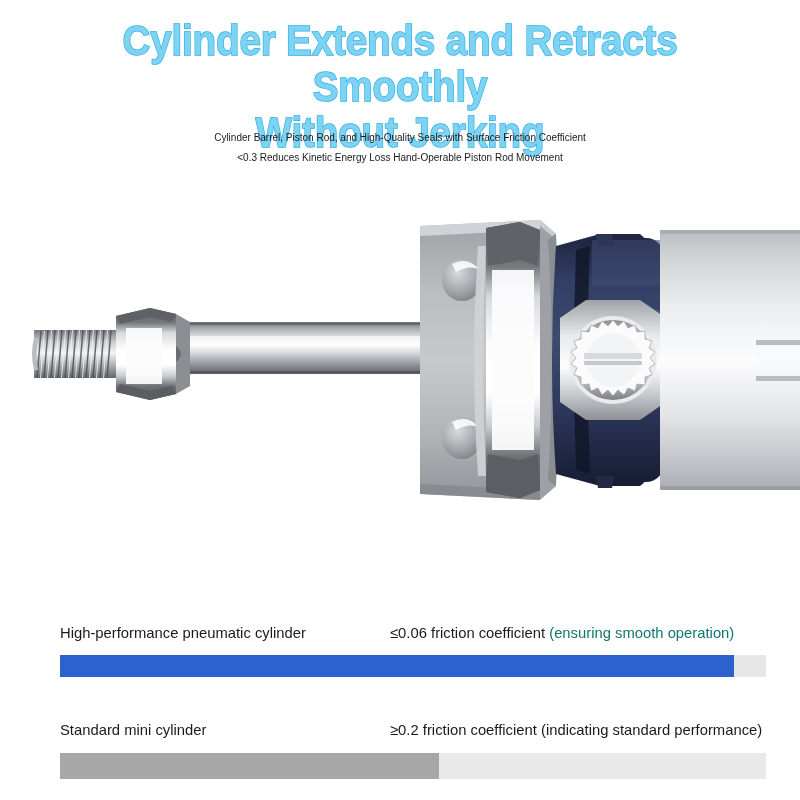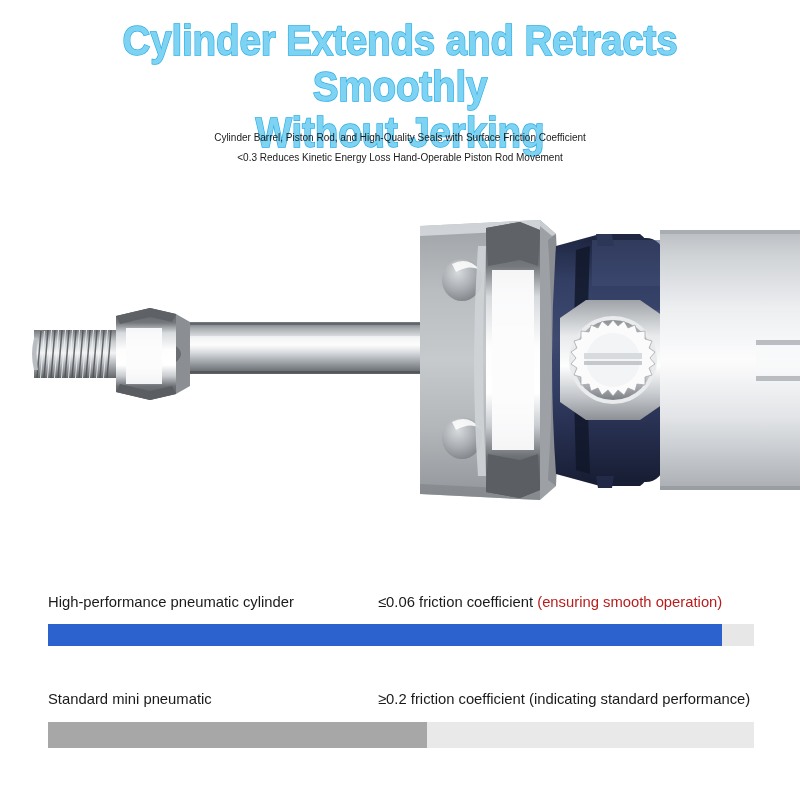--- a/index.html
+++ b/index.html
@@ -51,35 +51,35 @@
   
   #product {
     position: absolute;
     left: 0;
     top: 190px;
     width: 800px;
     height: 340px;
   }
 
   
-  .cmp-row { position: absolute; left: 4px; width: 664px; }
+  .cmp-row { position: absolute; left: 16px; width: 664px; margin-top: 31px; }
   #row-fast { top: 594px; }
   #row-slow { top: 691px; }
 
   .cmp-label-line {
     position: relative;
     height: 22px;
     margin-left: 44px;
     font-size: 14.8px;
     color: #1a1a1a;
     white-space: nowrap;
   }
   .cmp-name { position: absolute; left: 0; top: 0; }
   .cmp-value { position: absolute; left: 330px; top: 0; }
-  .cmp-note-blue { color: #b91c1c; }
+  .cmp-note-blue { color: #0f766e; }
   .cmp-note-plain { color: #1a1a1a; }
 
   .cmp-track {
     position: relative;
     margin-left: 44px;
     width: 706px;
     background: #E7E7E7;
   }
   #track-fast { height: 22px; margin-top: 8px; }
   #track-slow { height: 26px; margin-top: 9px; background: #E9E9E9; }
@@ -321,19 +321,19 @@
     <span class="cmp-name">High-performance pneumatic cylinder</span>
     <span class="cmp-value"><span>≤0.06 friction coefficient </span><span class="cmp-note-blue">(ensuring smooth operation)</span></span>
   </div>
   <div class="cmp-track" id="track-fast">
     <div class="cmp-fill" id="fill-fast" style="width: 95.5%;"></div>
   </div>
 </div>
 
 <div class="cmp-row" id="row-slow">
   <div class="cmp-label-line">
-    <span class="cmp-name">Standard mini pneumatic</span>
+    <span class="cmp-name">Standard mini cylinder</span>
     <span class="cmp-value"><span>≥0.2 friction coefficient </span><span class="cmp-note-plain">(indicating standard performance)</span></span>
   </div>
   <div class="cmp-track" id="track-slow">
     <div class="cmp-fill" id="fill-slow" style="width: 53.7%;"></div>
   </div>
 </div>
 
 </body></html>

